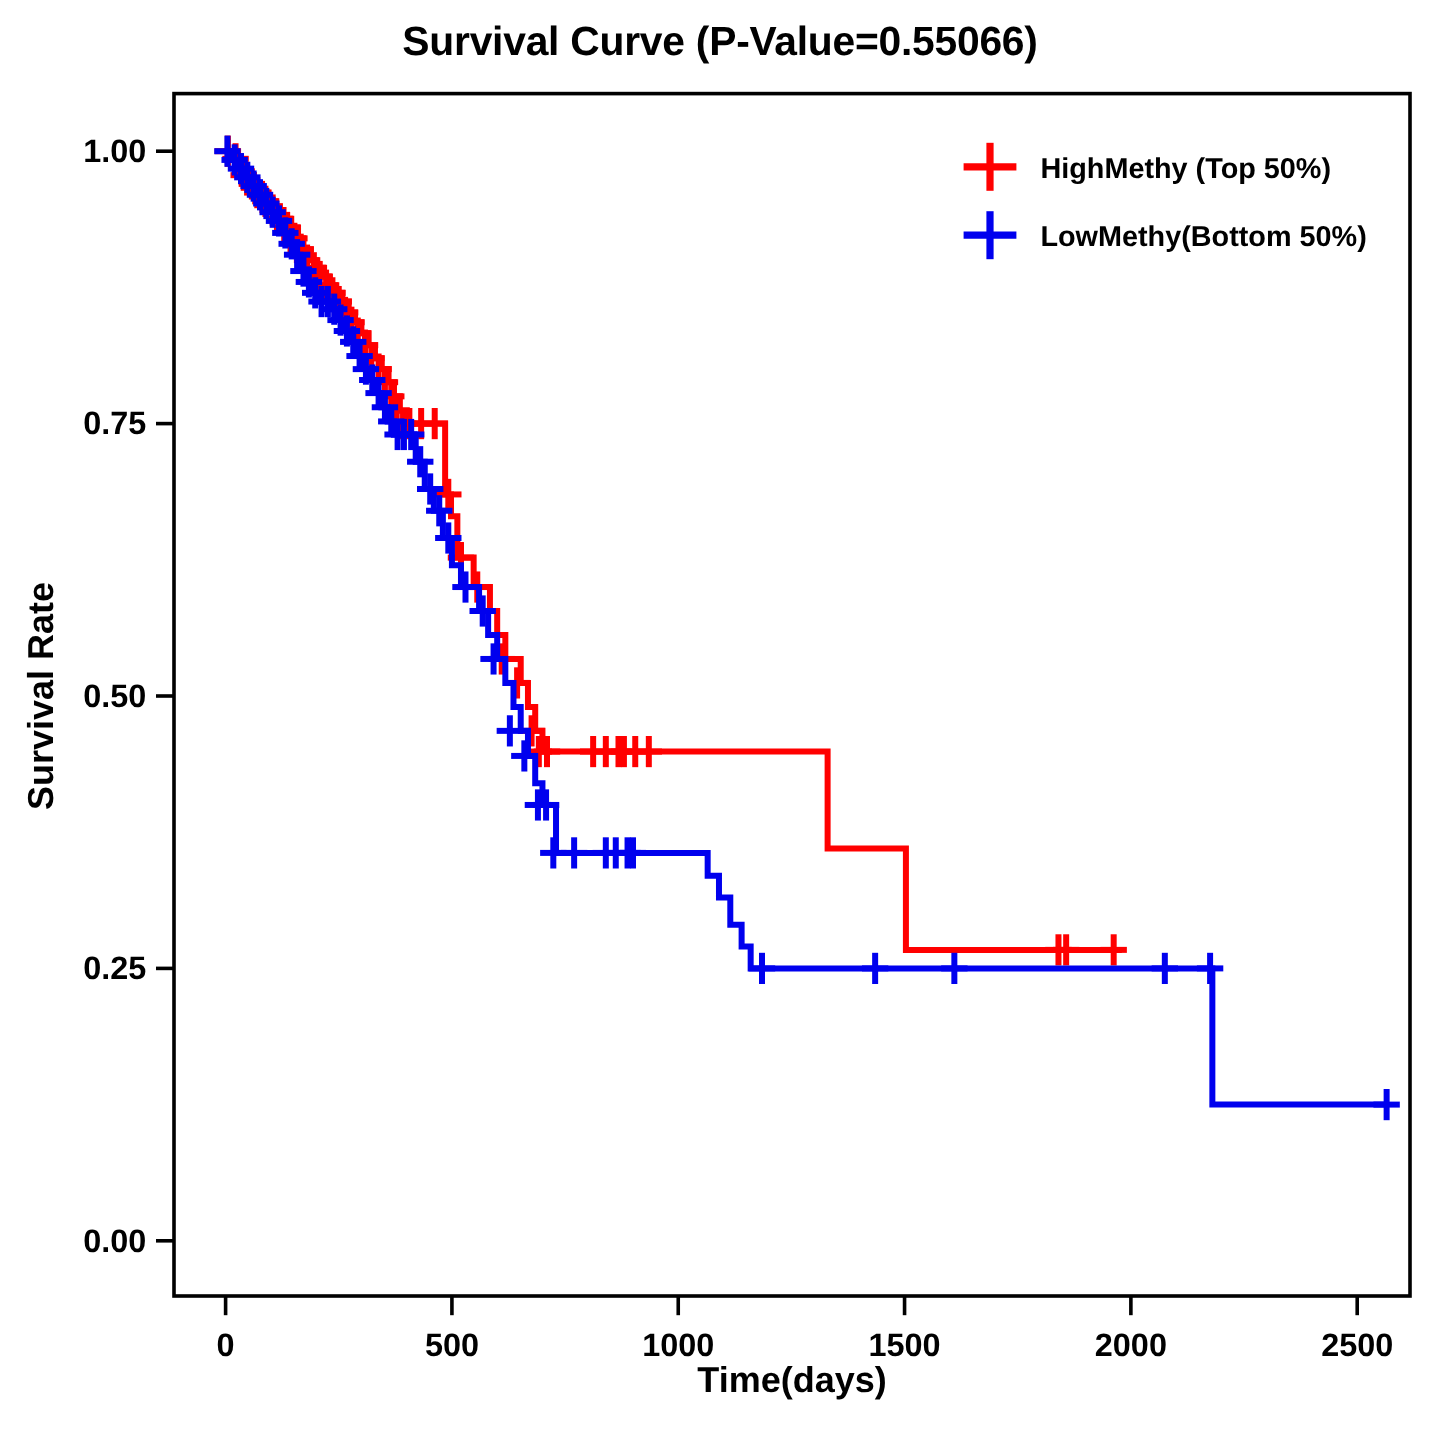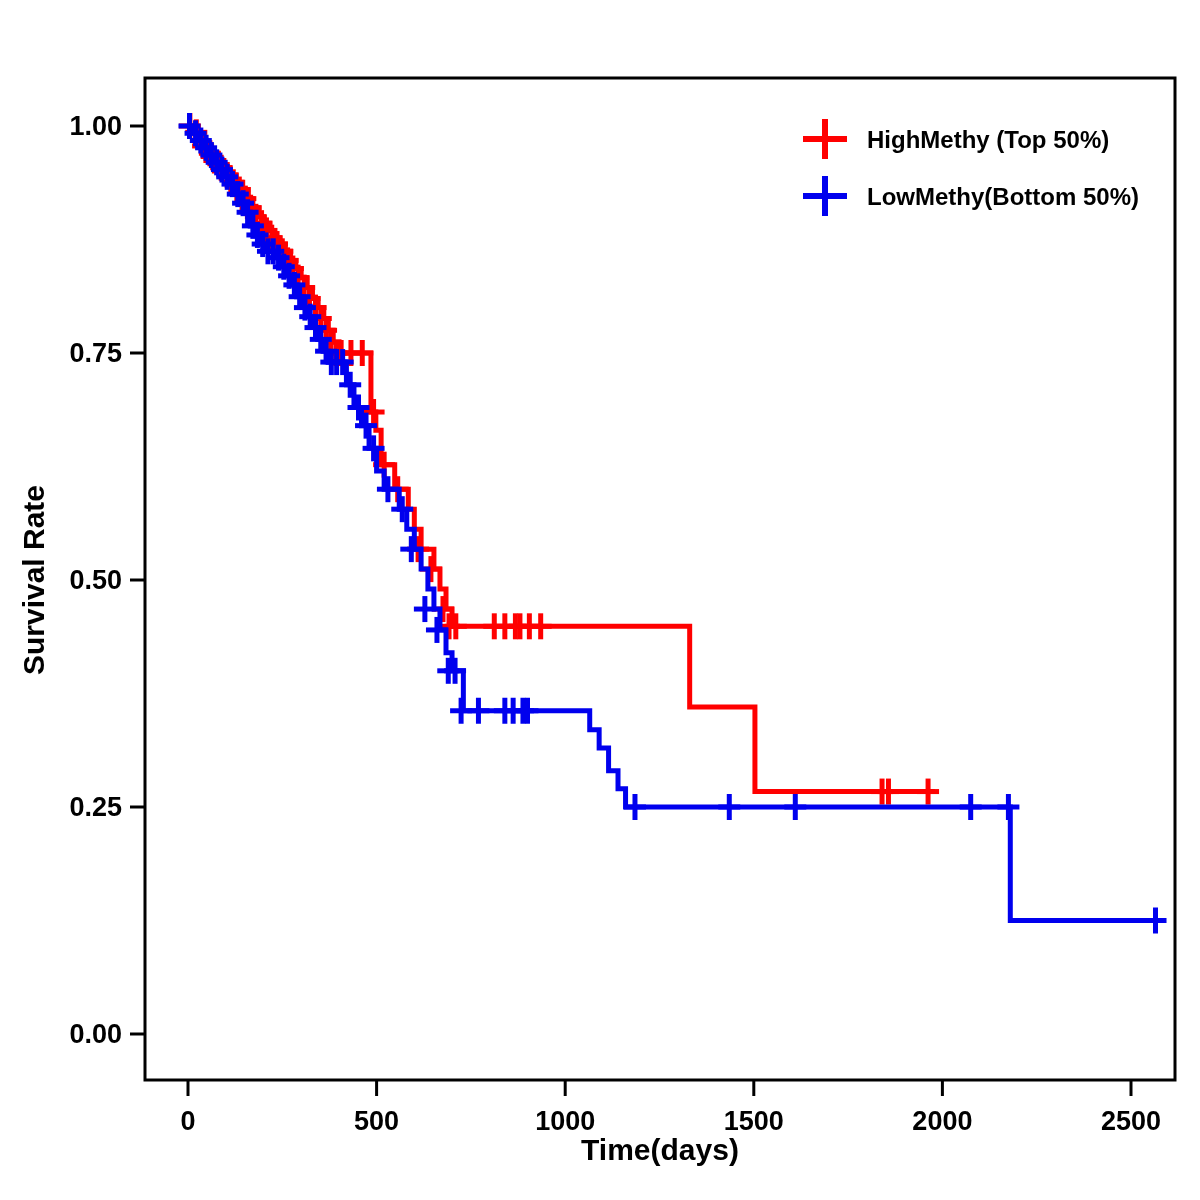--- a/index.html
+++ b/index.html
@@ -53,20 +53,21 @@
     font-weight: bold;
     font-size: 24px;
     fill: #000000;
   }
 </style>
 </head>
 <body>
 
 <div id="figure">
 
+  <div id="chart-title">Survival Curve (P-Value=0.55066)</div>
 
   <svg id="plot-svg" width="1200" height="1200">
 
     <rect id="plot-frame" x="145" y="78" width="1030" height="1002" fill="none" stroke="#000000" stroke-width="3"></rect>
 
     <g id="y-ticks">
         <line x1="130" y1="1034" x2="145" y2="1034" stroke="#000" stroke-width="3"></line>
         <text x="122" y="1043" text-anchor="end" class="tick-label">0.00</text>
         <line x1="130" y1="807" x2="145" y2="807" stroke="#000" stroke-width="3"></line>
         <text x="122" y="816" text-anchor="end" class="tick-label">0.25</text>

